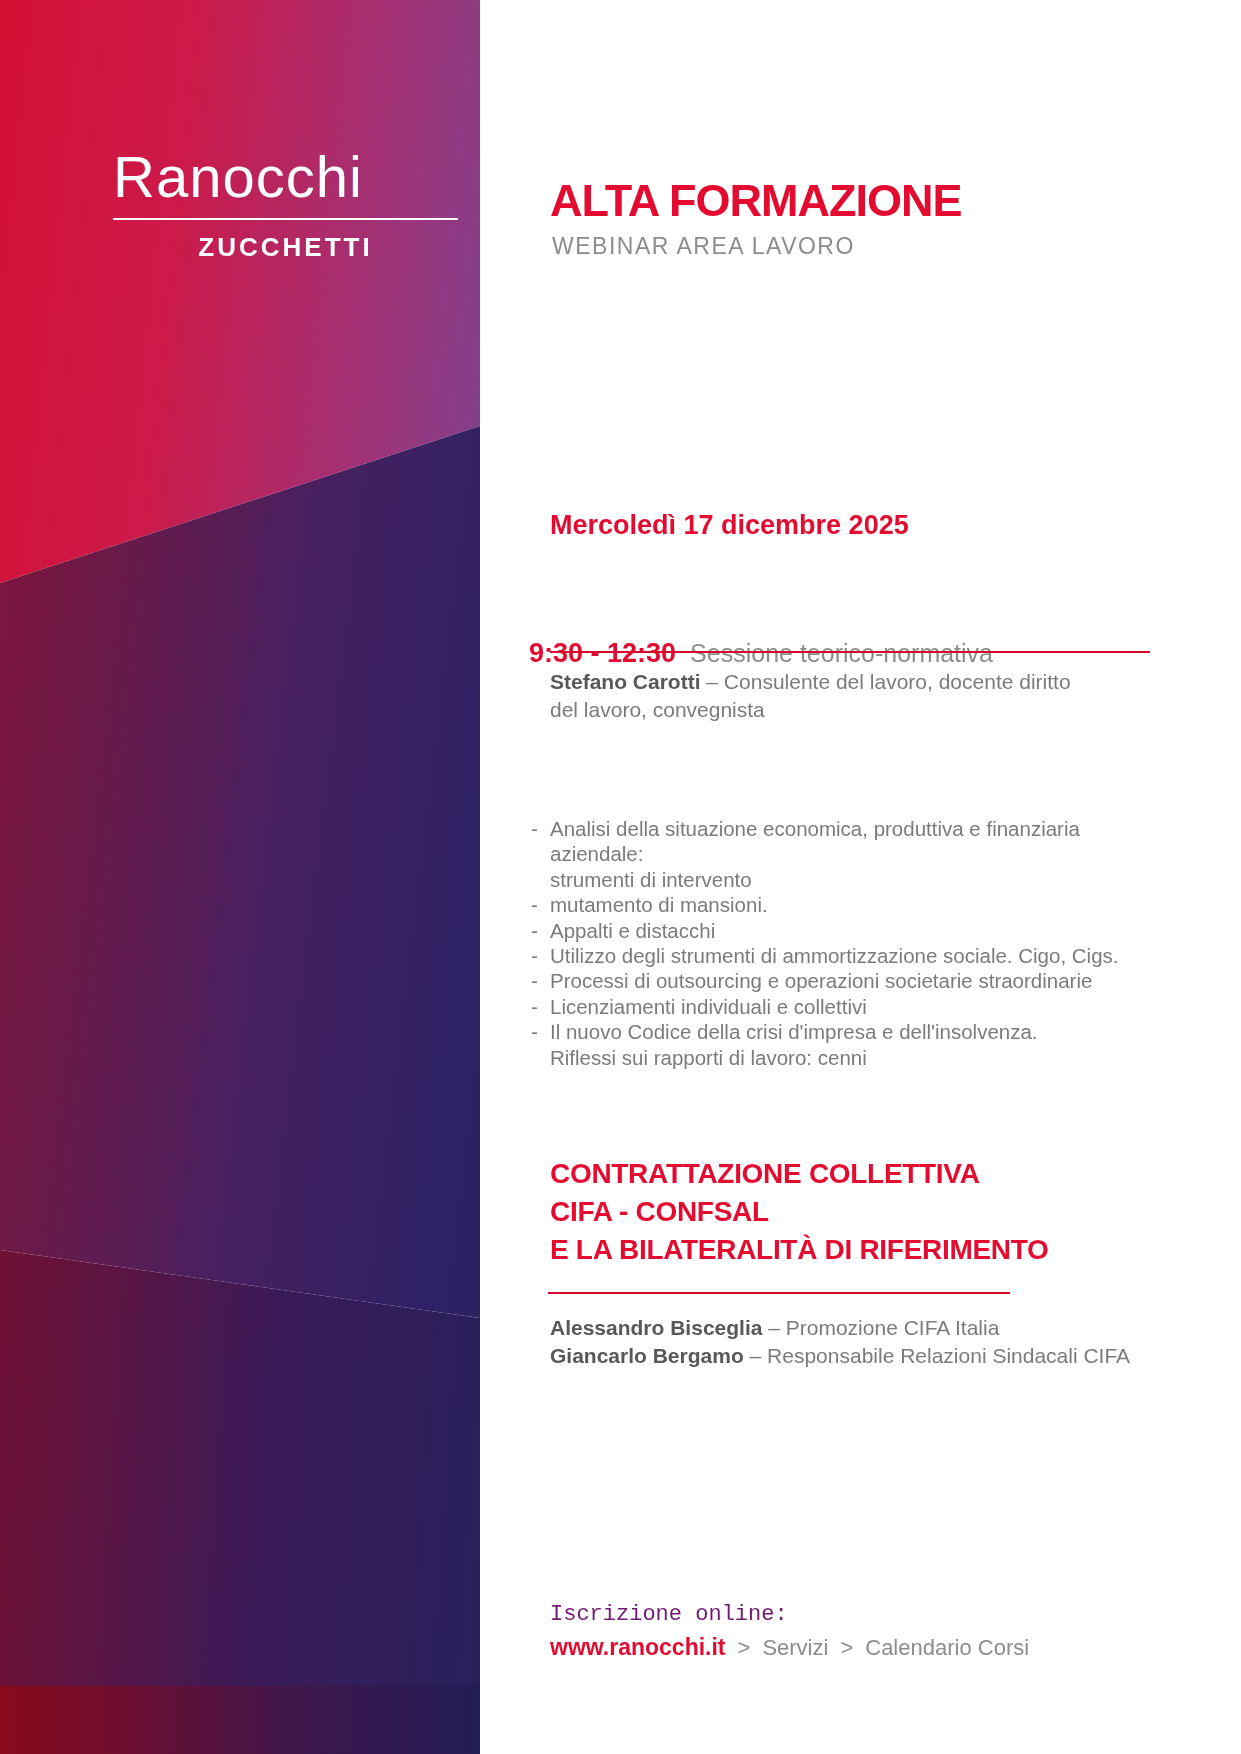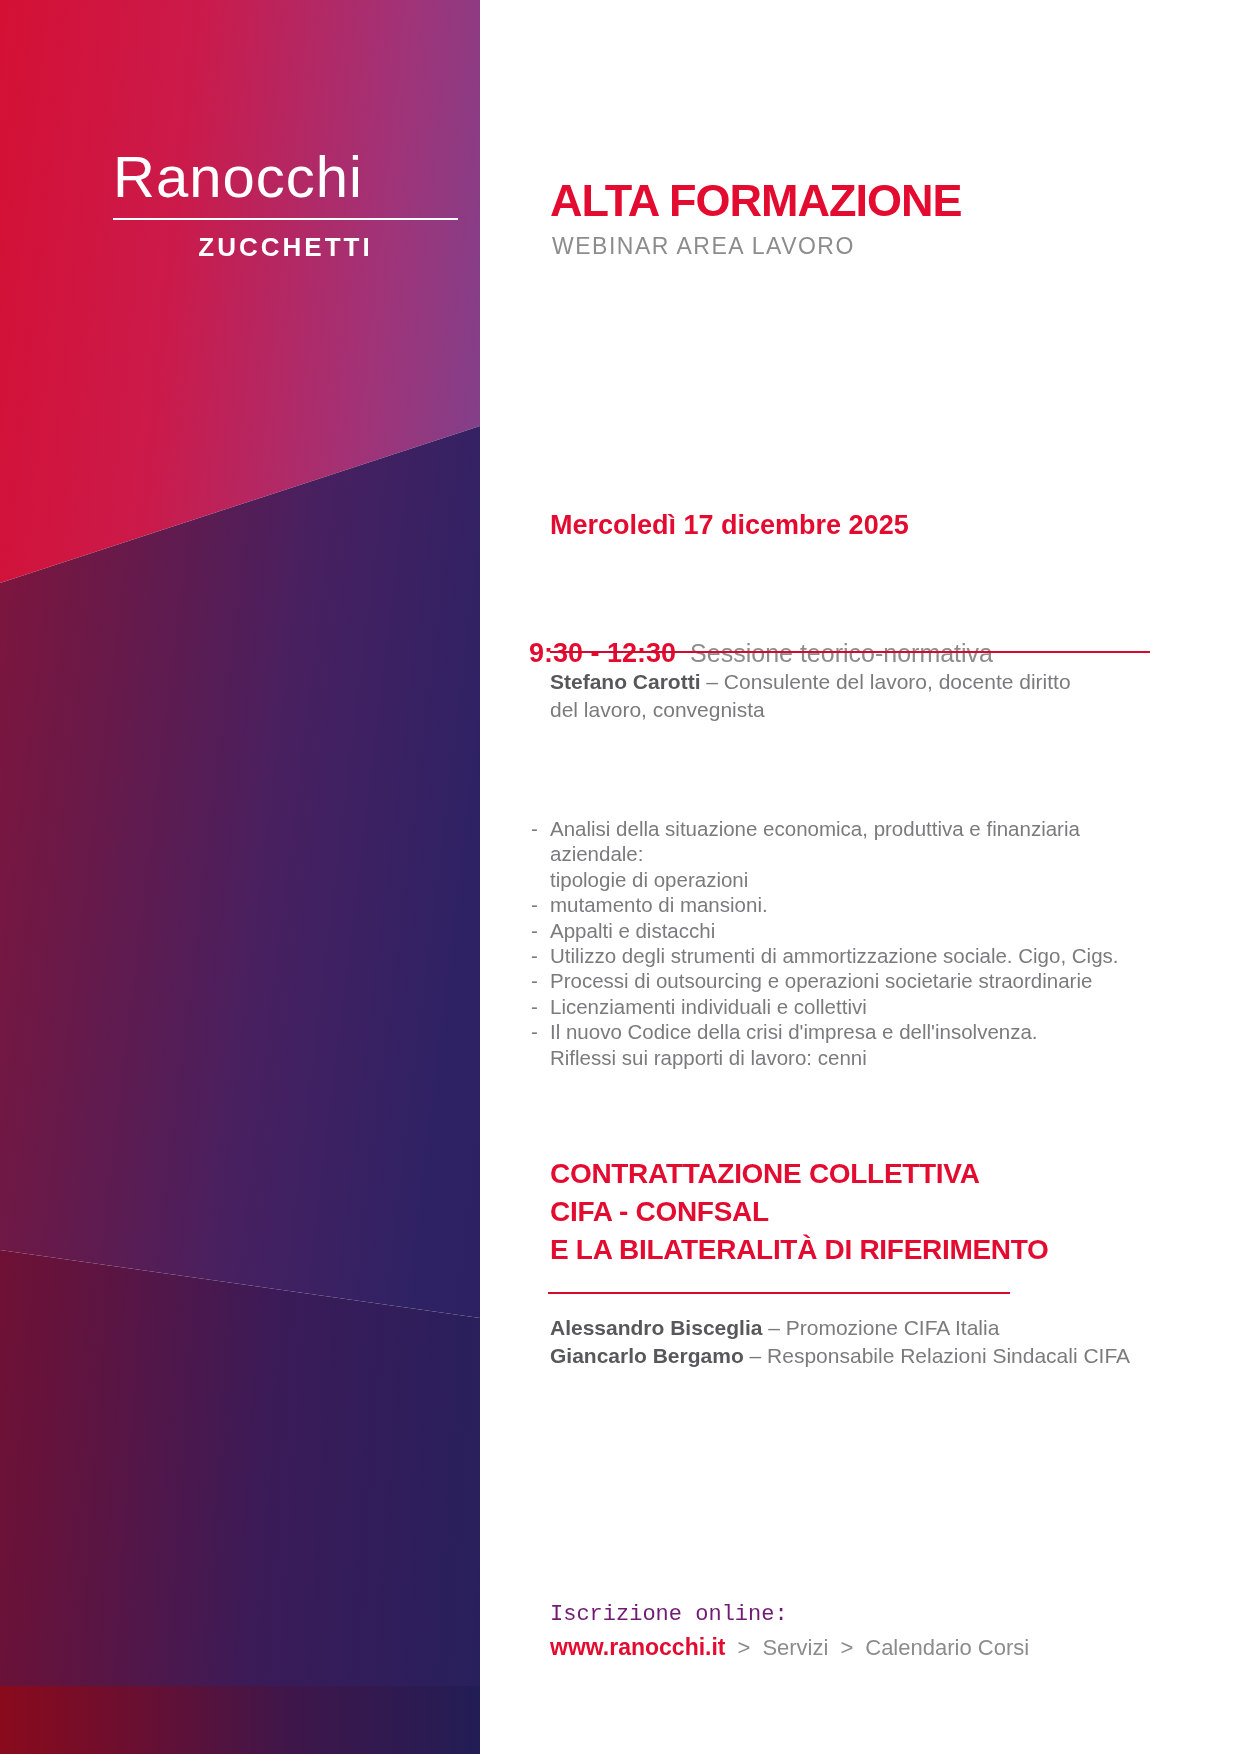--- a/index.html
+++ b/index.html
@@ -88,21 +88,21 @@
   <div class="speaker1">
     <div><span class="bold-name">Stefano Carotti</span><span> – Consulente del lavoro, docente diritto</span></div>
     <div>del lavoro, convegnista</div>
   </div>
 
   <div class="topics">
     <div class="topic">
       <span class="dash">-</span>
       <div>
         <div>Analisi della situazione economica, produttiva e finanziaria aziendale:</div>
-        <div>tipologie di operazioni</div>
+        <div>strumenti di intervento</div>
       </div>
     </div>
     <div class="topic">
       <span class="dash">-</span>
       <div>
         <div>mutamento di mansioni.</div>
       </div>
     </div>
     <div class="topic">
       <span class="dash">-</span>

